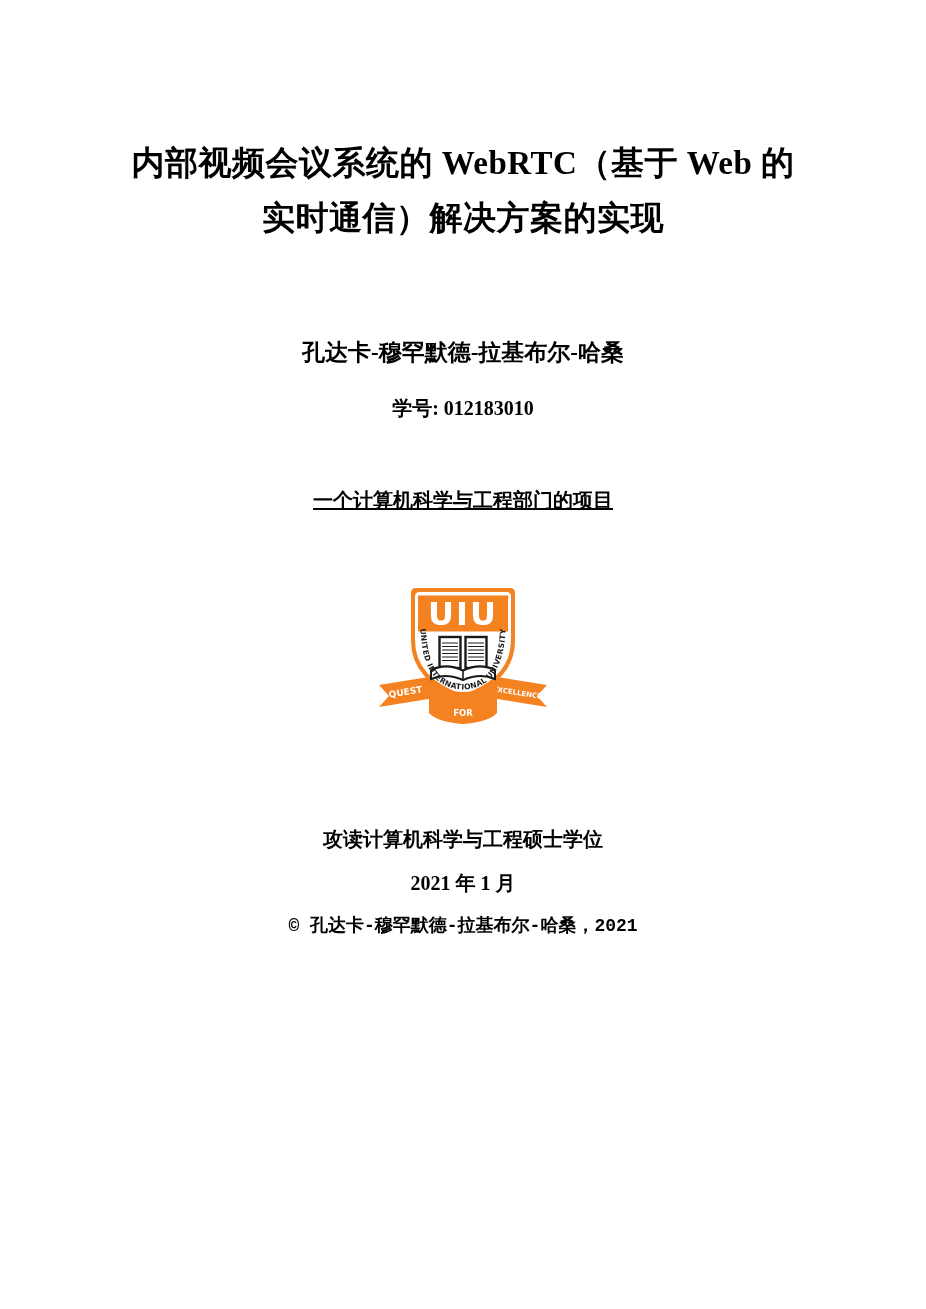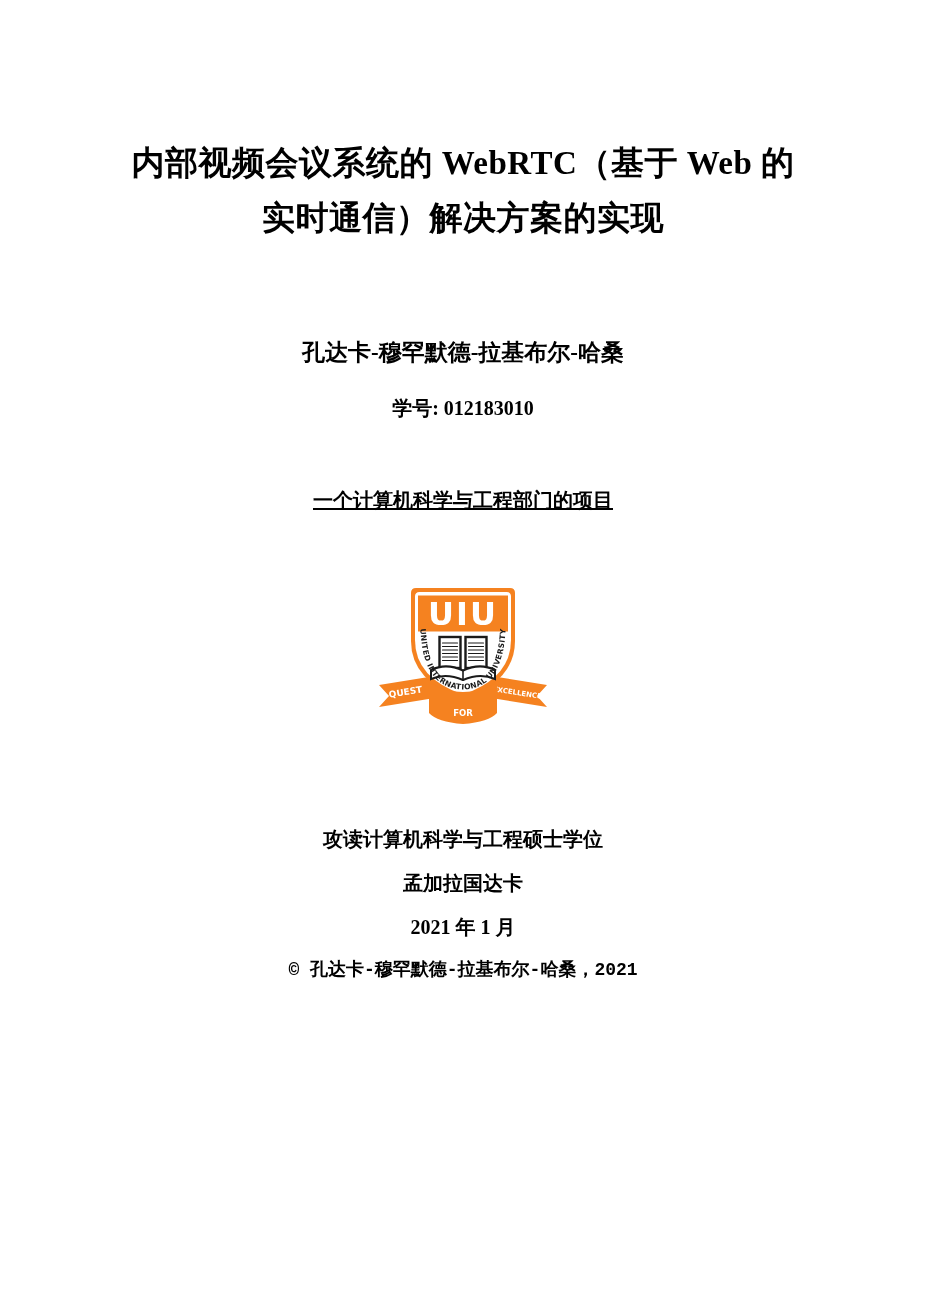--- a/index.html
+++ b/index.html
@@ -121,19 +121,18 @@
         <textPath href="#uiu-arc" startOffset="50%" text-anchor="middle">UNITED INTERNATIONAL UNIVERSITY</textPath>
       </text>
 
       <path d="M53,97 Q87,115 121,97 L121,127 Q113,136 87,138 Q61,136 53,127 Z" fill="#F58220"></path>
       <text x="87" y="130" text-anchor="middle" font-family="DejaVu Sans, sans-serif" font-size="8.5" fill="#FFFFFF">FOR</text>
     </svg>
   </div>
 
   <div class="degree">
     <p>攻读计算机科学与工程硕士学位</p>
-    <p>孟加拉国达卡</p>
     <p>2021 年 1 月</p>
   </div>
 
   <p class="copyright">© 孔达卡-穆罕默德-拉基布尔-哈桑，2021</p>
 
 </div>
 
 </body></html>

